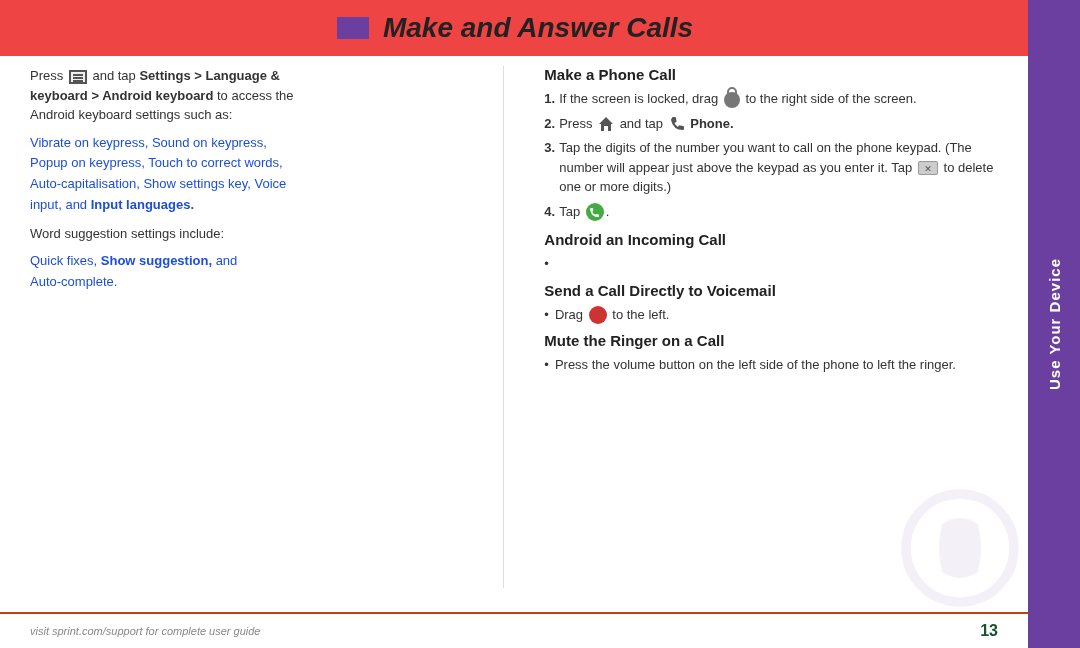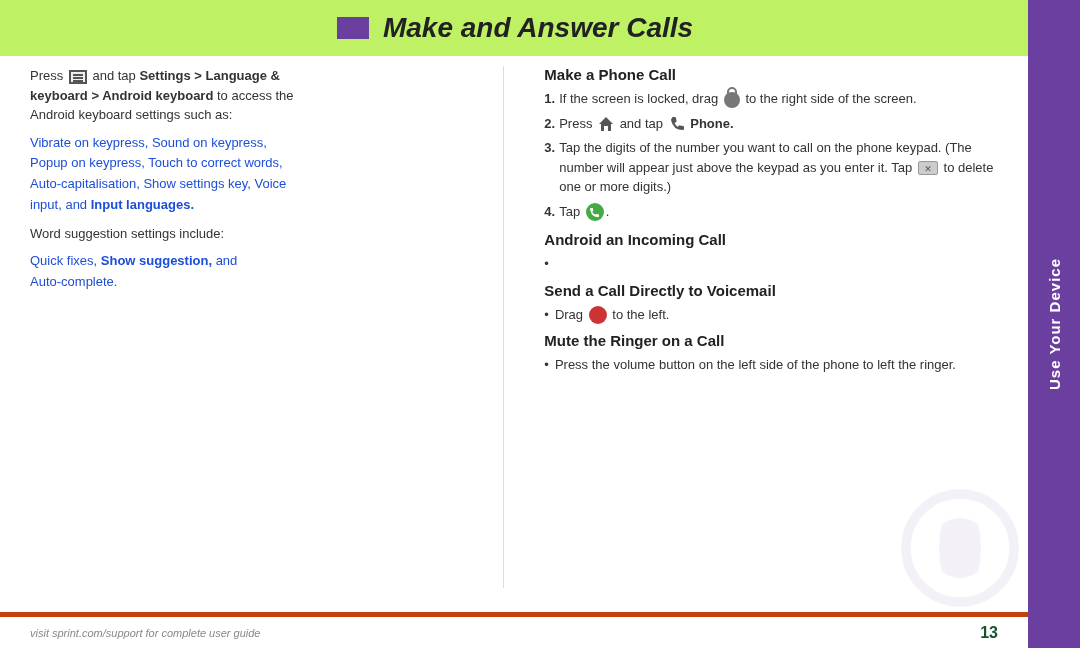--- a/index.html
+++ b/index.html
@@ -34,21 +34,21 @@
       transform: rotate(180deg);
       letter-spacing: 1px;
     }
 
     
     .header {
       display: flex;
       align-items: center;
       justify-content: center;
       padding: 12px 70px 12px 20px;
-      background: #bef264;
+      background: #ef4444;
     }
 
     .header-icon {
       width: 32px;
       height: 22px;
       background: #6b3fa0;
       margin-right: 14px;
       flex-shrink: 0;
     }
 
@@ -215,21 +215,21 @@
     .footer {
       position: absolute;
       bottom: 0;
       left: 0;
       right: 52px;
       height: 36px;
       display: flex;
       align-items: center;
       justify-content: space-between;
       padding: 0 30px;
-      border-top: 5px solid #c2410c;
+      border-top: 2px solid #c2410c;
     }
 
     .footer-text {
       font-size: 11px;
       color: #888;
       font-style: italic;
     }
 
     .footer-page {
       font-size: 16px;

